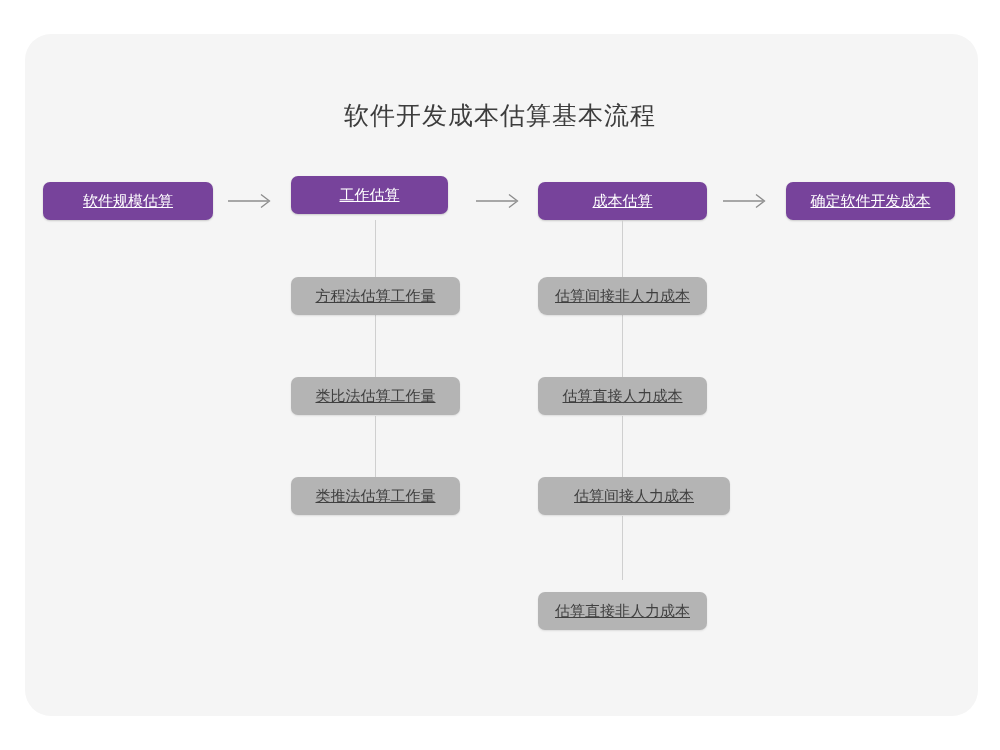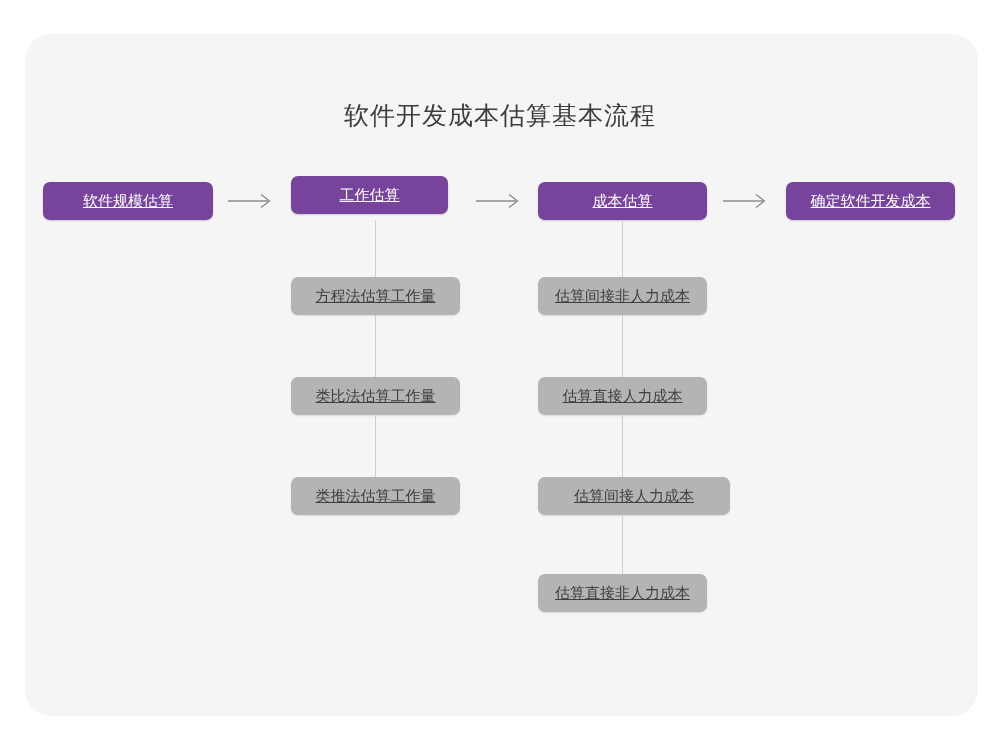--- a/index.html
+++ b/index.html
@@ -109,17 +109,17 @@
 
   <div class="node secondary" style="left: 291px; top: 277px; width: 169px;">方程法估算工作量</div>
   <div class="node secondary" style="left: 291px; top: 377px; width: 169px;">类比法估算工作量</div>
   <div class="node secondary" style="left: 291px; top: 477px; width: 169px;">类推法估算工作量</div>
 
   <div class="vline" style="left: 622px; top: 220px; height: 98px;"></div>
   <div class="vline" style="left: 622px; top: 316px; height: 61px;"></div>
   <div class="vline" style="left: 622px; top: 416px; height: 61px;"></div>
   <div class="vline" style="left: 622px; top: 516px; height: 64px;"></div>
 
-  <div class="node secondary" style="left: 538px; top: 277px; width: 169px;">估算间接非人力成本</div>
+  <div class="node secondary" style="left: 538px; top: 277px; width: 169px; border-radius: 9px;">估算间接非人力成本</div>
   <div class="node secondary" style="left: 538px; top: 377px; width: 169px; text-align: center;">估算直接人力成本</div>
   <div class="node secondary" style="left: 538px; top: 477px; width: 192px;">估算间接人力成本</div>
-  <div class="node secondary" style="left: 538px; top: 574px; width: 169px;">估算直接非人力成本</div>
+  <div class="node secondary" style="left: 538px; top: 592px; width: 169px;">估算直接非人力成本</div>
 </div>
 
 </body></html>

